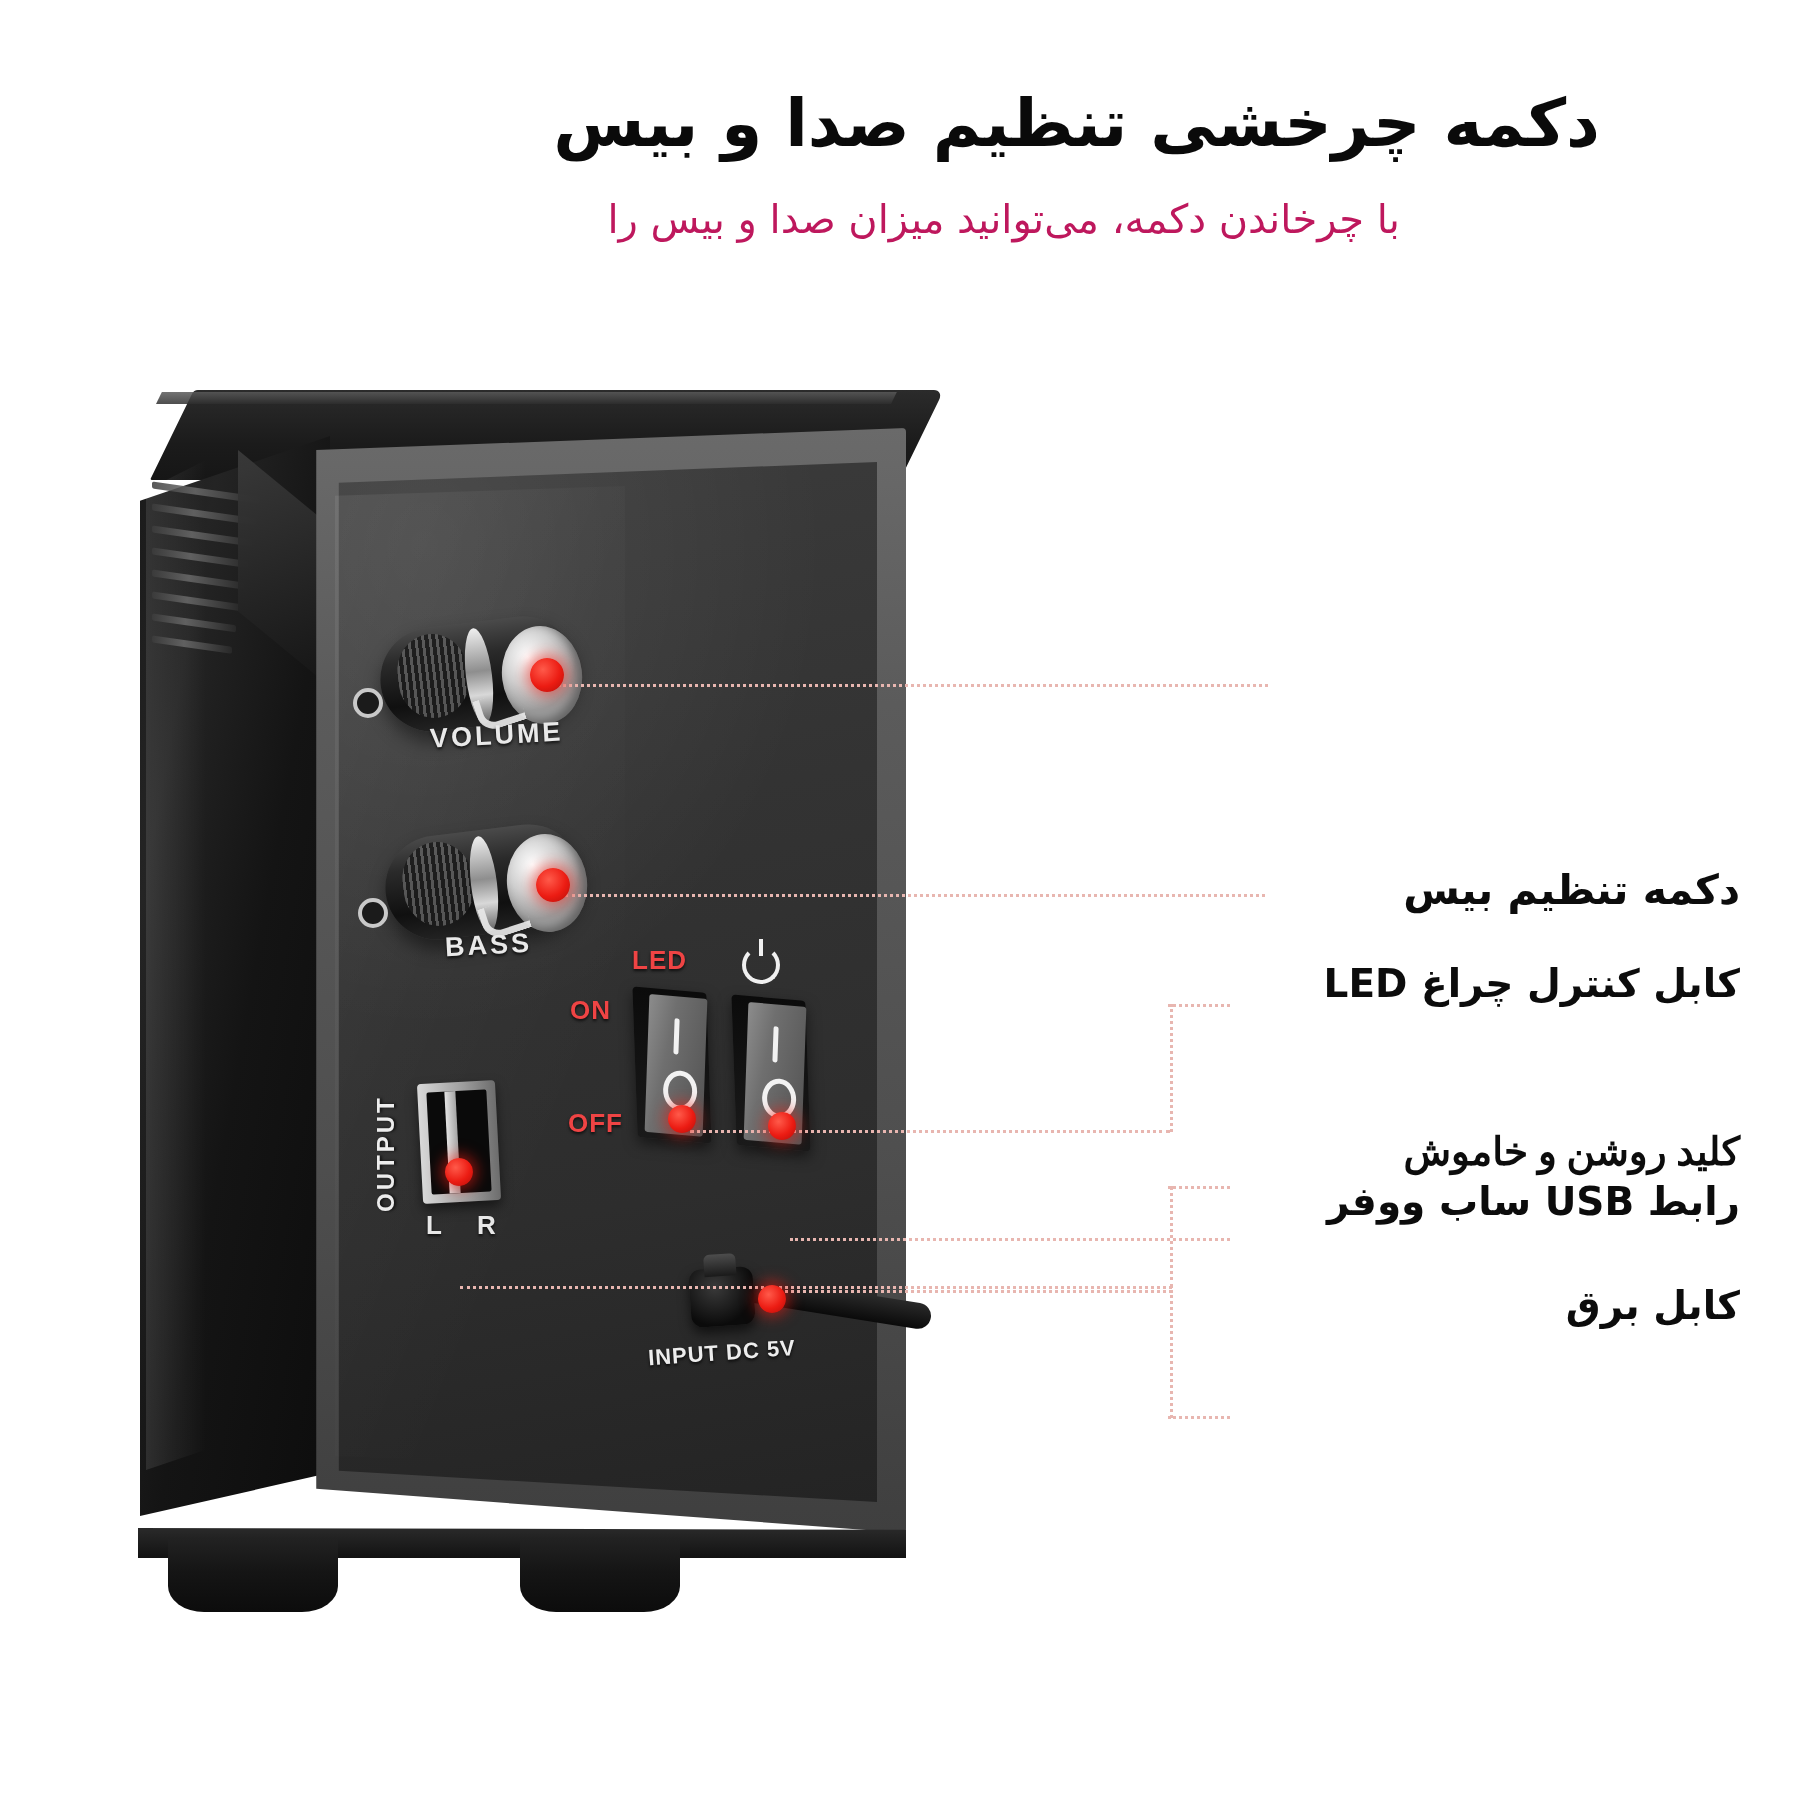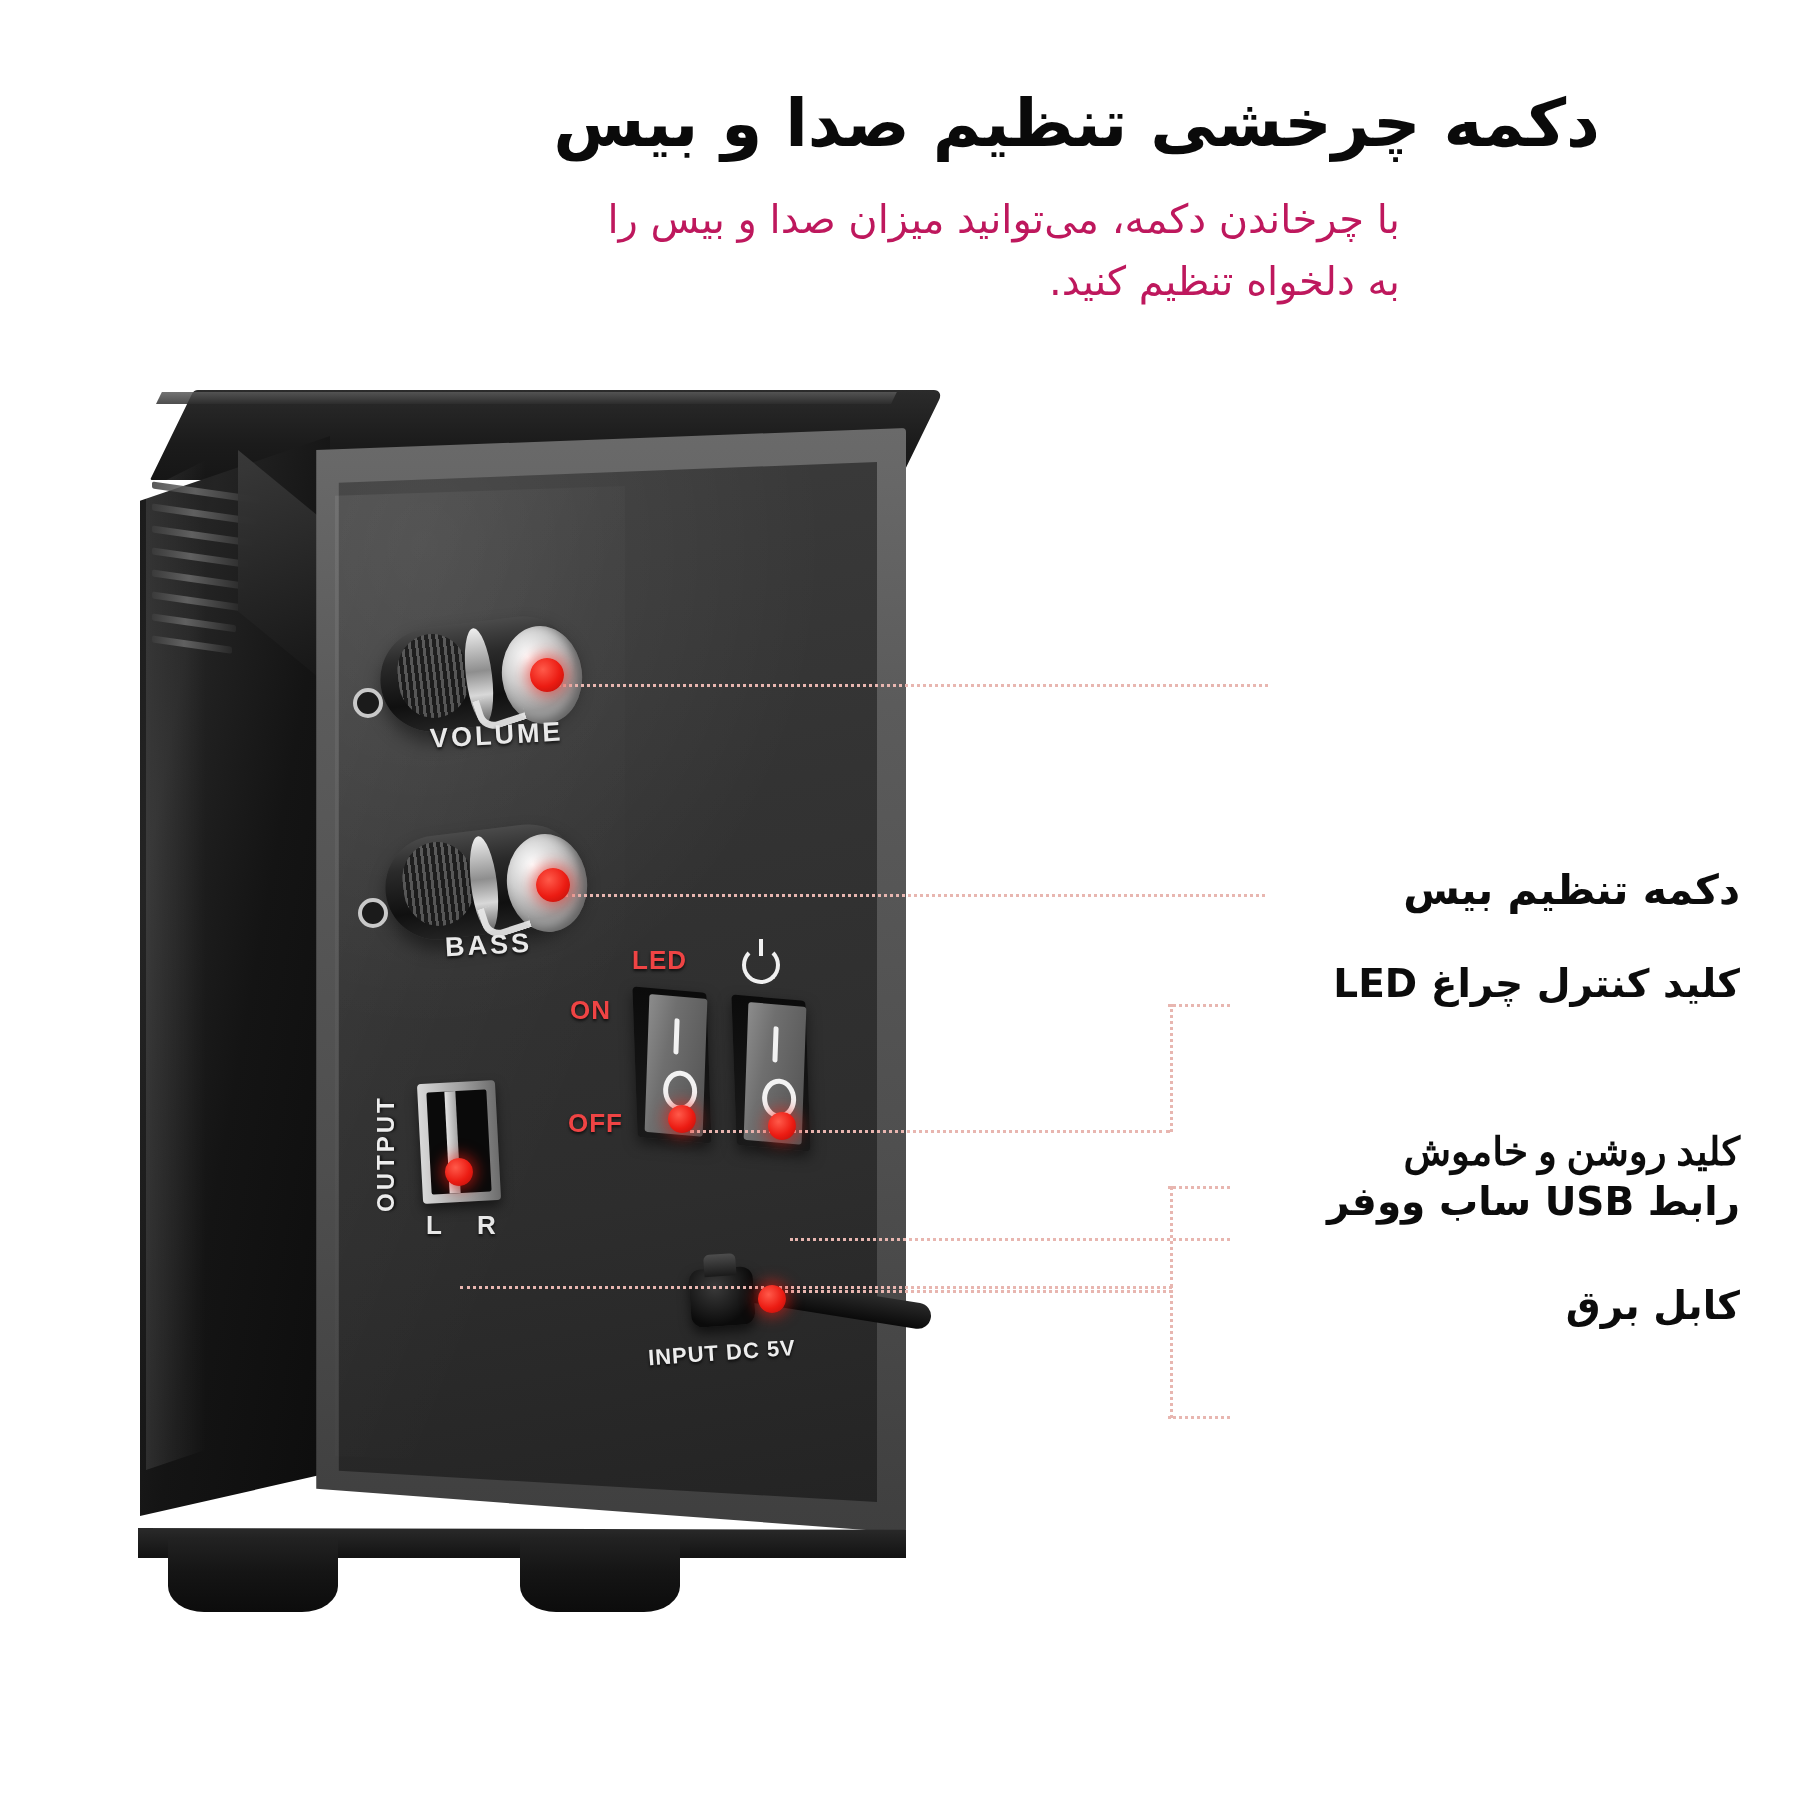--- a/index.html
+++ b/index.html
@@ -429,21 +429,20 @@
 </style>
 </head>
 <body>
 
 <div class="page">
 
   <div class="header">
     <h1 class="title">دکمه چرخشی تنظیم صدا و بیس</h1>
     <div class="subtitle">
       <div>با چرخاندن دکمه، می‌توانید میزان صدا و بیس را</div>
-      <div>به دلخواه تنظیم کنید.</div>
     </div>
   </div>
 
   <div class="device-stage">
 
     <div class="cab-top"></div>
     <div class="cab-top-hi"></div>
 
     <div class="cab-side"></div>
     <div class="cab-side-sheen"></div>
@@ -535,21 +534,21 @@
   <div class="leader-v" style="left:1170px; top:1186px; height:102px;"></div>
   <div class="leader-h" style="left:1168px; top:1186px; width:62px;"></div>
 
   <div class="leader-h" style="left:766px;  top:1290px; width:406px;"></div>
   <div class="leader-v" style="left:1170px; top:1290px; height:128px;"></div>
   <div class="leader-h" style="left:1168px; top:1416px; width:62px;"></div>
 
 
   <div class="callout" style="top:870px;">دکمه تنظیم بیس</div>
 
-  <div class="callout small" style="top:964px;">کلید کنترل چراغ LED</div>
+  <div class="callout small" style="top:964px;">کابل کنترل چراغ LED</div>
 
   <div class="callout small" style="top:1132px;font-family:Liberation Serif, serif;">کلید روشن و خاموش</div>
 
   <div class="callout small" style="top:1182px;margin-left:12px;">رابط USB ساب ووفر</div>
 
   <div class="callout small" style="top:1286px;">کابل برق</div>
 
 </div>
 
 </body></html>

